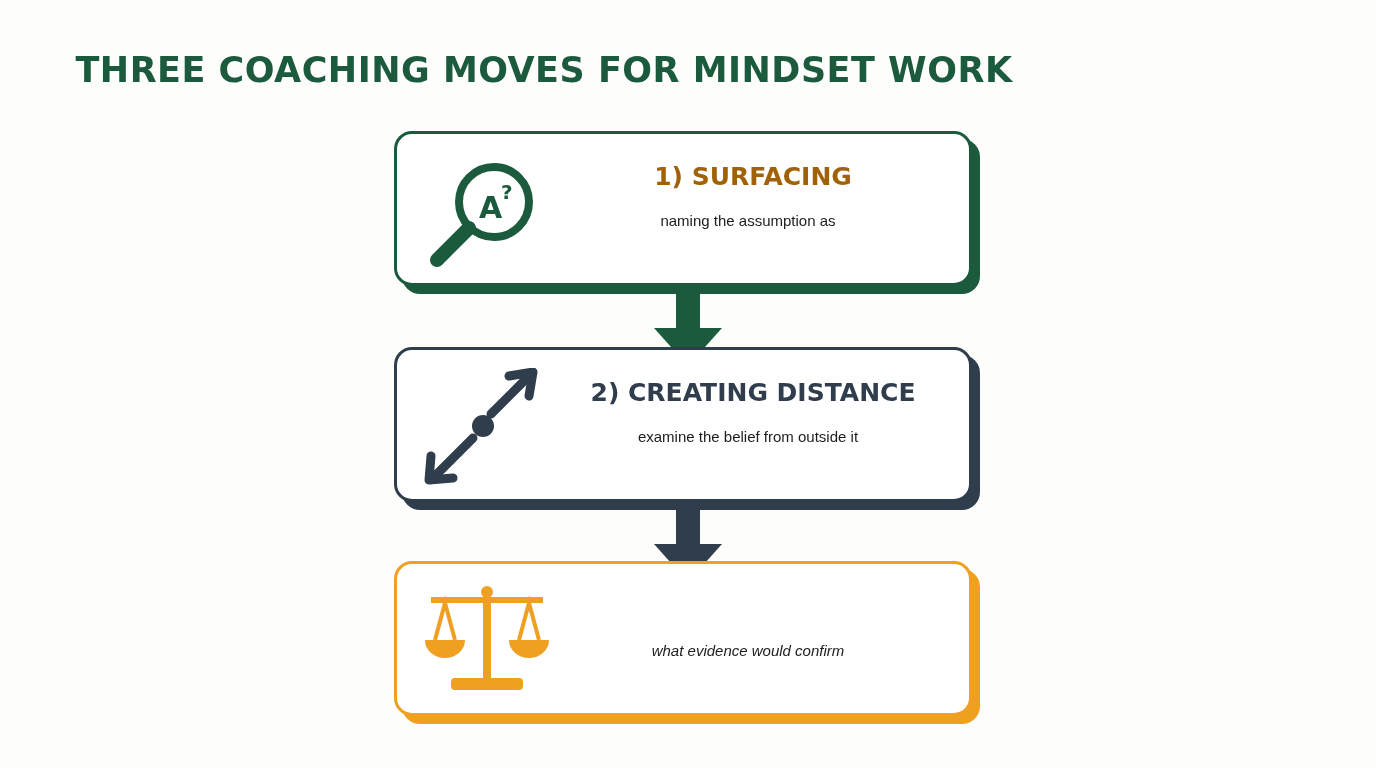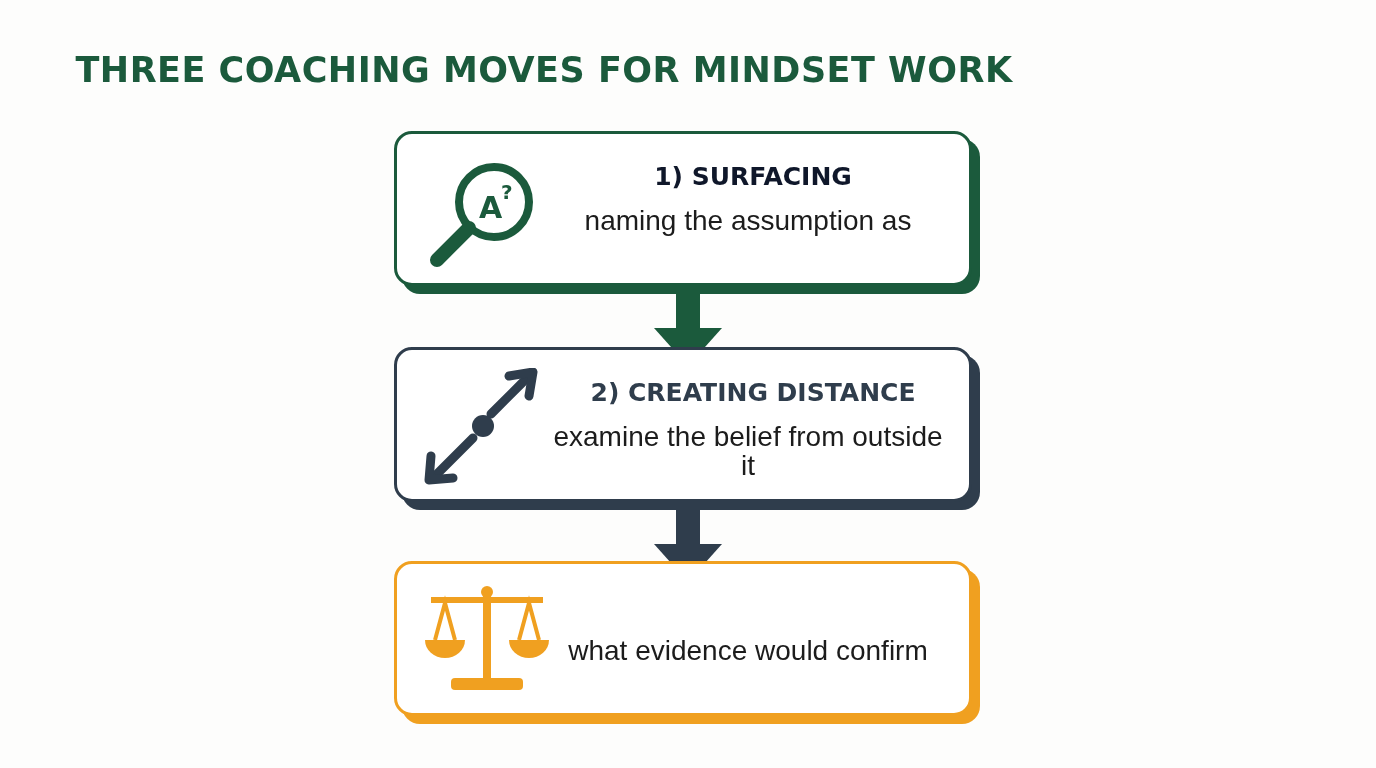--- a/index.html
+++ b/index.html
@@ -19,40 +19,40 @@
   .card {
     position: absolute; left: 0; top: 0; right: 0; bottom: 0; background: #fff;
     border-radius: 18px; border: 3px solid; box-sizing: border-box;
   }
   .heading {
     position: absolute; left: 160px; right: 20px; text-align: center;
     font-family: "DejaVu Sans", sans-serif; font-weight: bold; font-size: 25px;
   }
   .desc {
     position: absolute; left: 150px; right: 20px; text-align: center;
-    font-size: 28px; line-height: 29px; color: #1c1c1c;
+    font-size: 15px; line-height: 29px; color: #1c1c1c;
   }
   .icon { position: absolute; }
   .arrow { position: absolute; }
 </style>
 </head>
 <body>
 
 <div class="title">THREE COACHING MOVES FOR MINDSET WORK</div>
 
 <div class="card-wrap" style="top:131px; height:155px;">
   <div class="card-shadow" style="background:#1b5a3c;"></div>
   <div class="card" style="border-color:#1b5a3c;">
     <svg class="icon" style="left:22px; top:18px;" width="130" height="120" viewBox="0 0 130 120">
       <circle cx="75" cy="50" r="35" fill="none" stroke="#1b5a3c" stroke-width="8"></circle>
       <line x1="50" y1="76" x2="18" y2="108" stroke="#1b5a3c" stroke-width="14" stroke-linecap="round"></line>
       <text x="60" y="66" font-family="DejaVu Sans, sans-serif" font-weight="bold" font-size="30" fill="#1b5a3c">A</text>
       <text x="82" y="47" font-family="DejaVu Sans, sans-serif" font-weight="bold" font-size="20" fill="#1b5a3c">?</text>
     </svg>
-    <div class="heading" style="top:28px; color:#0f172a;">1) SURFACING</div>
+    <div class="heading" style="top:28px; color:#a16207;">1) SURFACING</div>
     <div class="desc" style="top:72px;">
       <div>naming the assumption as</div>
     </div>
   </div>
 </div>
 
 <svg class="arrow" style="left:652px; top:294px;" width="72" height="74" viewBox="0 0 72 74">
   <rect x="24" y="0" width="24" height="36" fill="#1b5a3c"></rect>
   <polygon points="2,34 70,34 36,72" fill="#1b5a3c"></polygon>
 </svg>
@@ -85,17 +85,17 @@
     <svg class="icon" style="left:26px; top:18px;" width="130" height="120" viewBox="0 0 130 120">
       <rect x="8" y="15" width="112" height="6" fill="#f0a020"></rect>
       <circle cx="64" cy="10" r="6" fill="#f0a020"></circle>
       <rect x="60" y="10" width="8" height="88" fill="#f0a020"></rect>
       <rect x="28" y="96" width="72" height="12" rx="4" fill="#f0a020"></rect>
       <polyline points="12,58 22,21 32,58" fill="none" stroke="#f0a020" stroke-width="4"></polyline>
       <path d="M2,58 L42,58 A20,18 0 0 1 2,58 Z" fill="#f0a020"></path>
       <polyline points="96,58 106,21 116,58" fill="none" stroke="#f0a020" stroke-width="4"></polyline>
       <path d="M86,58 L126,58 A20,18 0 0 1 86,58 Z" fill="#f0a020"></path>
     </svg>
-    <div class="desc" style="top:72px;">
+    <div class="desc" style="top:72px;font-style:italic;">
       <div>what evidence would confirm</div>
     </div>
   </div>
 </div>
 
 </body></html>

